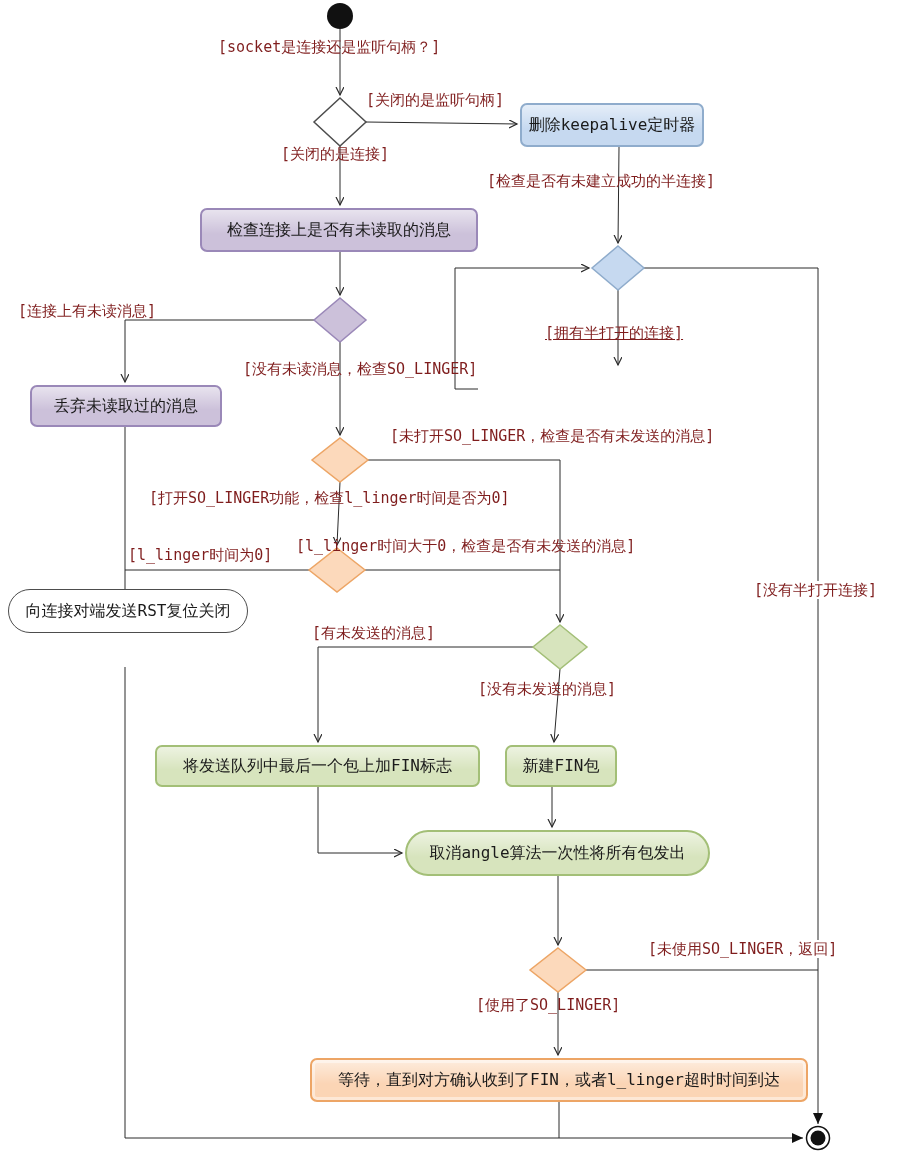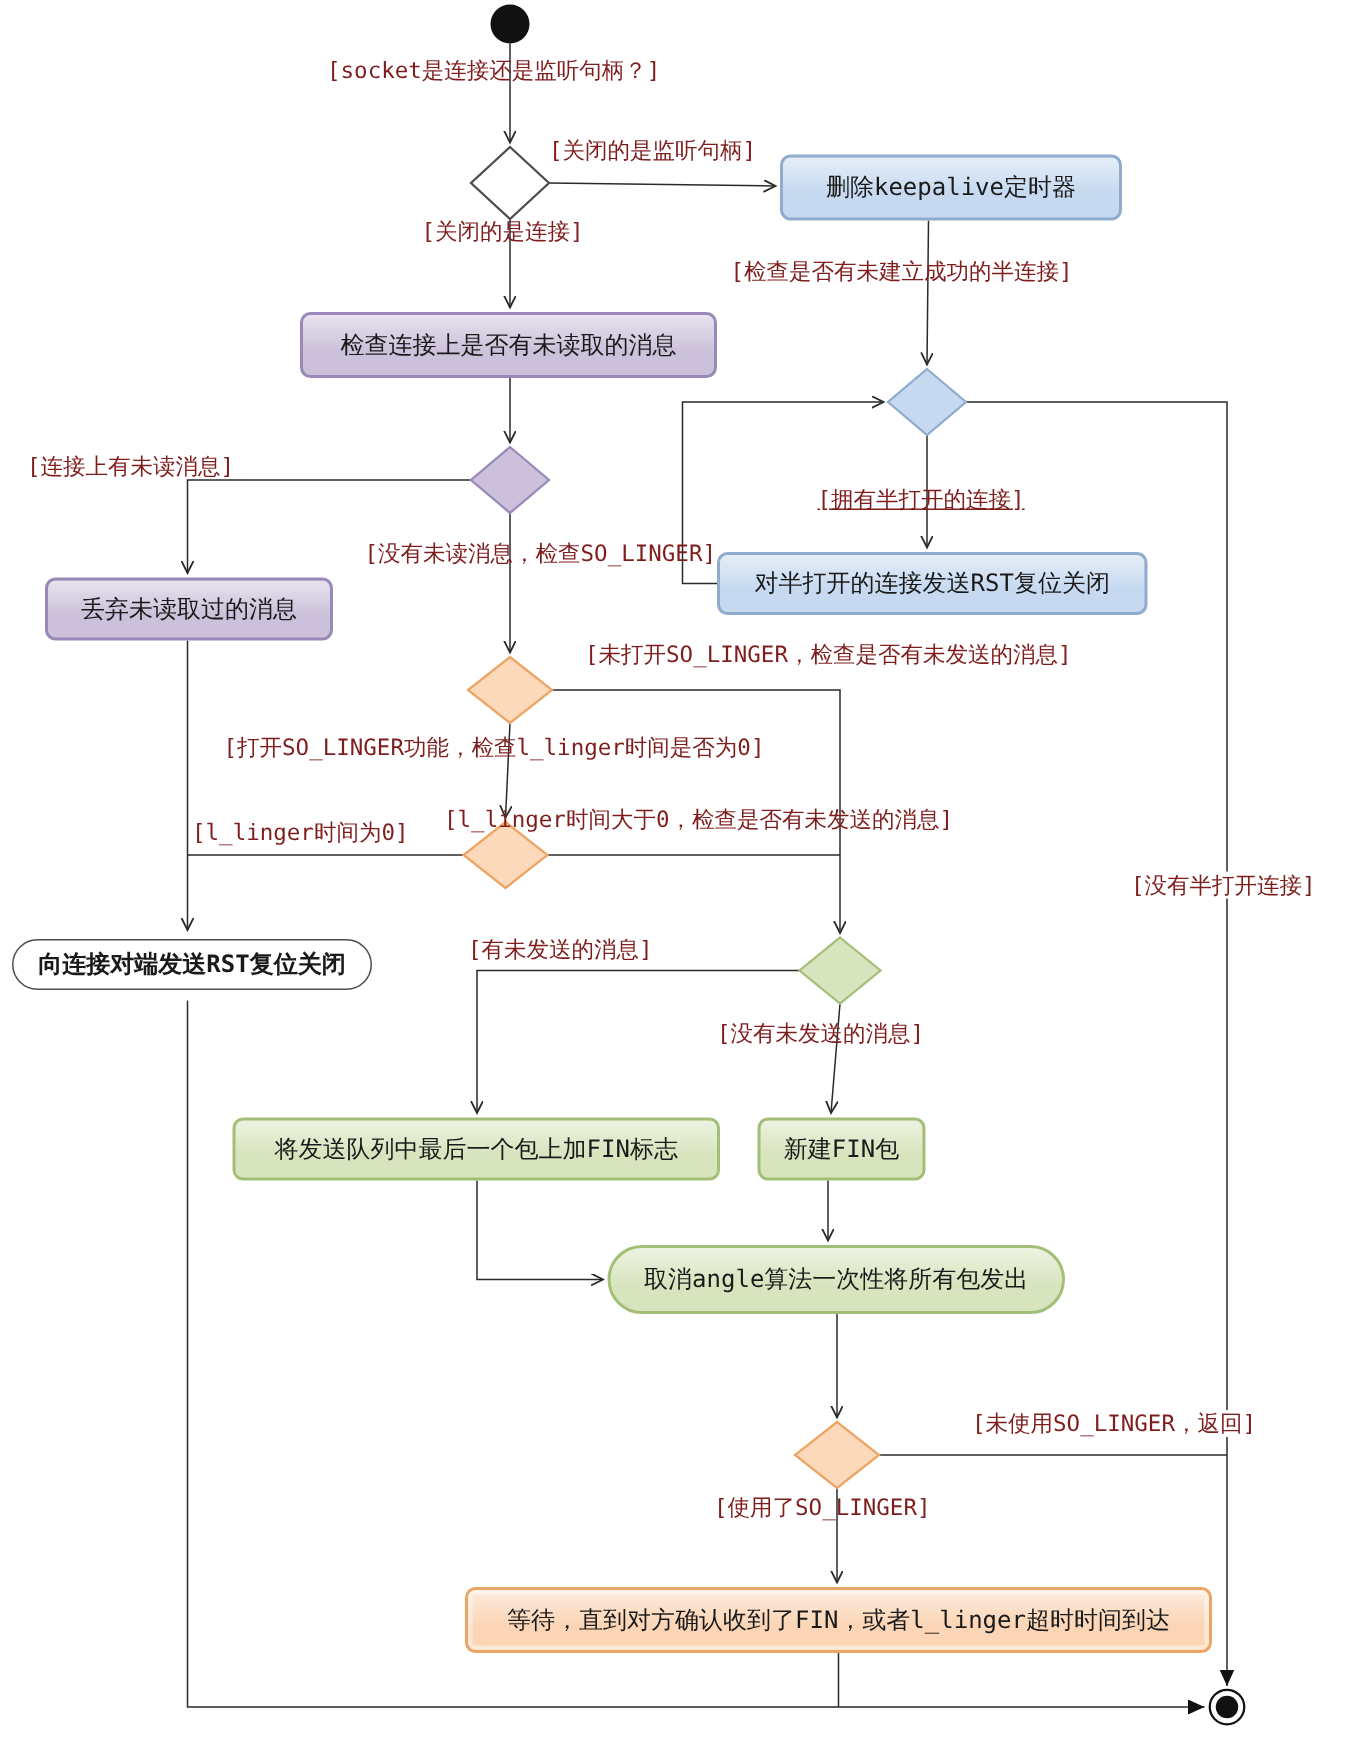--- a/index.html
+++ b/index.html
@@ -71,25 +71,24 @@
     <polygon points="340,438 368,460 340,482 312,460" fill="#fcd9bb" stroke="#eda565" stroke-width="1.5"></polygon>
     <polygon points="337,548 365,570 337,592 309,570" fill="#fcd9bb" stroke="#eda565" stroke-width="1.5"></polygon>
     <polygon points="560,625 587,647 560,669 533,647" fill="#d7e4bd" stroke="#a3bf77" stroke-width="1.5"></polygon>
     <polygon points="558,948 586,970 558,992 530,970" fill="#fcd9bb" stroke="#eda565" stroke-width="1.5"></polygon>
 
     <circle cx="340" cy="16" r="13" fill="#111"></circle>
     <circle cx="818" cy="1138" r="11.5" fill="#ffffff" stroke="#111" stroke-width="1.5"></circle>
     <circle cx="818" cy="1138" r="7.5" fill="#111"></circle>
   </svg>
 
-  <div class="node blue" style="left:520px; top:103px; width:228px; height:44px;">删除keepalive定时器</div>
+  <div class="node blue" style="left:520px; top:103px; width:184px; height:44px;">删除keepalive定时器</div>
   <div class="node purple" style="left:200px; top:208px; width:278px; height:44px;">检查连接上是否有未读取的消息</div>
-  <div class="node blue" style="left:478px; top:368px; width:287px; height:42px;">对半打开的连接发送RST复位关闭</div>
   <div class="node purple" style="left:30px;  top:385px; width:192px; height:42px;">丢弃未读取过的消息</div>
-  <div class="node white-node stadium" style="left:8px; top:626px; width:240px; height:34px;font-weight:bold;">向连接对端发送RST复位关闭</div>
+  <div class="node white-node stadium" style="left:8px; top:589px; width:240px; height:44px;">向连接对端发送RST复位关闭</div>
   <div class="node green" style="left:155px; top:745px; width:325px; height:42px;">将发送队列中最后一个包上加FIN标志</div>
   <div class="node green" style="left:505px; top:745px; width:112px;  height:42px;">新建FIN包</div>
   <div class="node green stadium" style="left:405px; top:830px; width:305px; height:46px;">取消angle算法一次性将所有包发出</div>
   <div class="node orange" style="left:310px; top:1058px; width:498px; height:44px;">等待，直到对方确认收到了FIN，或者l_linger超时时间到达</div>
 
   <div class="elabel" style="left:218px; top:38px;">[socket是连接还是监听句柄？]</div>
   <div class="elabel" style="left:366px; top:91px;">[关闭的是监听句柄]</div>
   <div class="elabel" style="left:281px; top:145px;">[关闭的是连接]</div>
   <div class="elabel" style="left:487px; top:172px;">[检查是否有未建立成功的半连接]</div>
   <div class="elabel" style="left:545px; top:324px;text-decoration:underline;">[拥有半打开的连接]</div>

